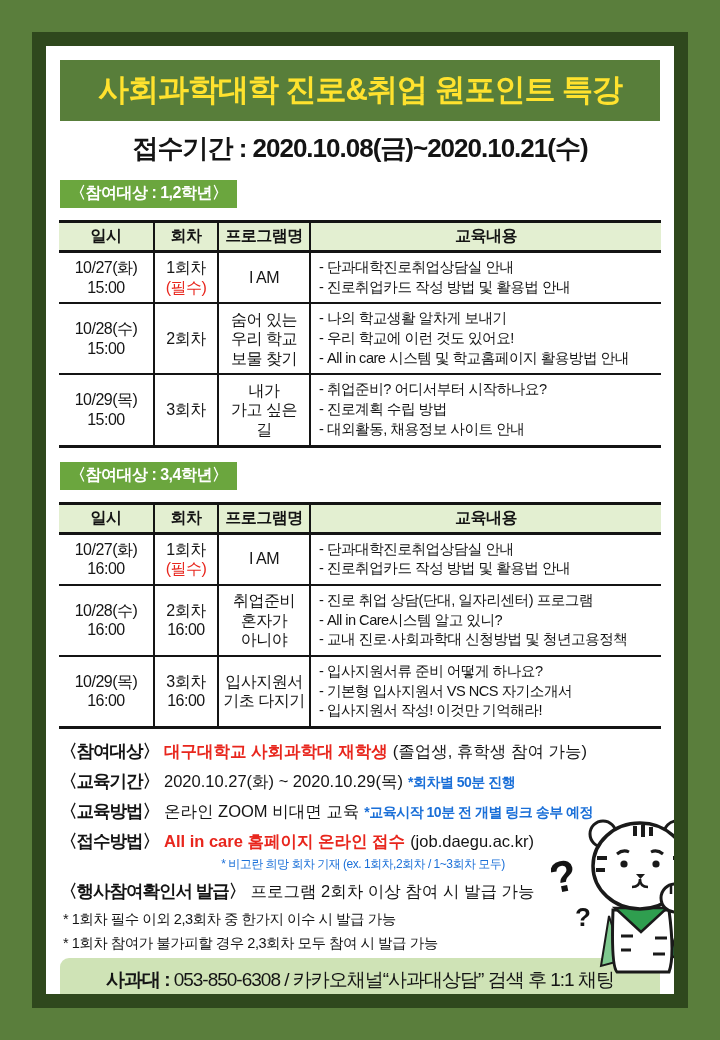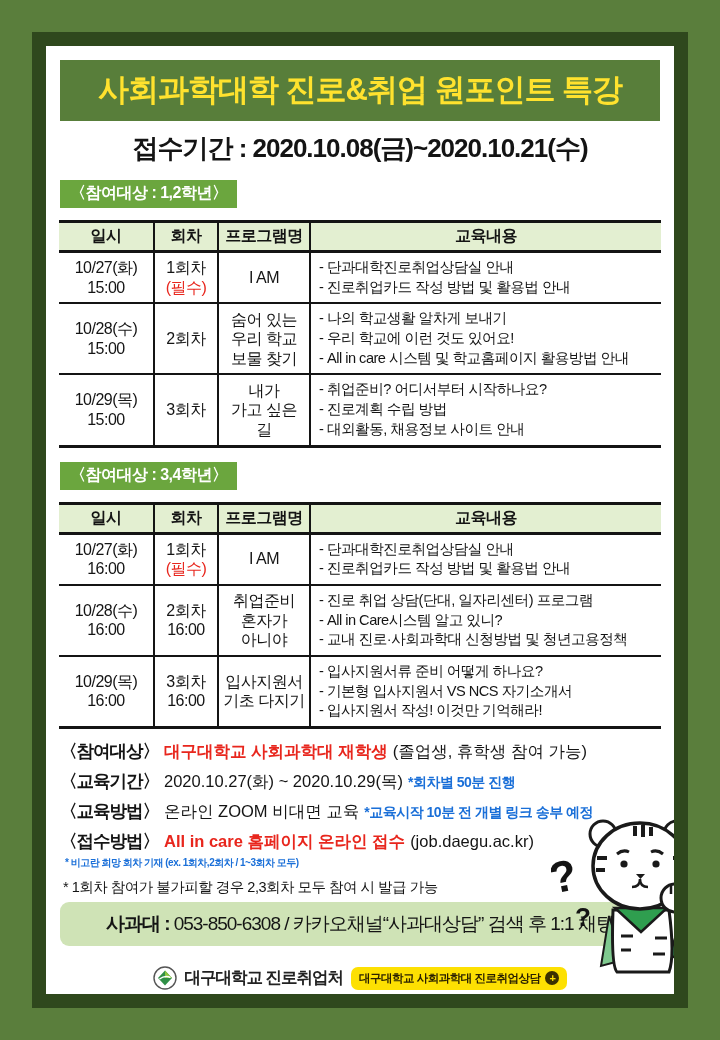--- a/index.html
+++ b/index.html
@@ -21,21 +21,21 @@
   .tbl th+th,.tbl td+td{border-left:2px solid #141414;}
   .pre{white-space:pre-line;}
   td.content{text-align:left;font-size:14.6px;padding-left:8px;line-height:1.35;}
   .round-note{color:#e8261d;display:block;}
   .info{margin-top:12px;line-height:1.2;}
   .info-line{margin:0 0 9px 1px;font-size:16.5px;}
   .info-label{font-weight:bold;font-size:17.5px;letter-spacing:-1px;margin-right:5px;}
   .red{color:#e8261d;font-weight:bold;margin-right:5px;}
   .blue{color:#1a6fd8;font-size:14px;font-weight:bold;letter-spacing:-0.5px;}
   .sub-line{font-size:14.5px;margin:0 0 6px 4px;letter-spacing:-0.5px;}
-  .sub-blue{color:#1a6fd8;font-size:10px;font-weight:bold;margin:-4px 0 10px 6px;letter-spacing:-0.5px;}
+  .sub-blue{color:#1a6fd8;font-size:12px;font-weight:normal;margin:-4px 0 10px 6px;letter-spacing:-0.5px;text-align:center;}
   .plain{margin-right:5px;}
   .phone-banner{background:#cfe3b6;border-radius:9px;text-align:center;font-size:19px;
         letter-spacing:-1px;padding:9px 0;margin:6px 1px 8px;}
   .phone-banner .b{font-weight:bold;margin-right:4px;}
   .footer{display:flex;align-items:center;justify-content:center;gap:8px;margin-top:20px;}
   .footer-org{font-weight:bold;font-size:16.5px;letter-spacing:-1px;color:#222;}
   .kakao-badge{background:#fde002;border-radius:7px;display:flex;align-items:center;gap:5px;
         font-size:11.5px;font-weight:bold;color:#2a2000;padding:4px 8px;letter-spacing:-0.5px;}
   .plus-circle{width:14px;height:14px;border-radius:50%;background:#3a3000;color:#fde002;
         display:inline-flex;align-items:center;justify-content:center;font-size:11px;font-weight:bold;line-height:1;}
@@ -161,20 +161,24 @@
       <div class="info-line">
         <span class="info-label">〈교육기간〉</span><span class="plain">2020.10.27(화) ~ 2020.10.29(목)</span><span class="blue">*회차별 50분 진행</span>
       </div>
       <div class="info-line">
         <span class="info-label">〈교육방법〉</span><span class="plain">온라인 ZOOM 비대면 교육</span><span class="blue">*교육시작 10분 전 개별 링크 송부 예정</span>
       </div>
       <div class="info-line">
         <span class="info-label">〈접수방법〉</span><span class="red">All in care 홈페이지 온라인 접수</span><span class="plain">(job.daegu.ac.kr)</span>
       </div>
       <div class="sub-blue">* 비고란 희망 회차 기재 (ex. 1회차,2회차 / 1~3회차 모두)</div>
+      <div class="info-line">
+        <span class="info-label">〈행사참여확인서 발급〉</span><span class="plain">프로그램 2회차 이상 참여 시 발급 가능</span>
+      </div>
+      <div class="sub-line">* 1회차 필수 이외 2,3회차 중 한가지 이수 시 발급 가능</div>
       <div class="sub-line">* 1회차 참여가 불가피할 경우 2,3회차 모두 참여 시 발급 가능</div>
     </div>
 
     
     <div class="tiger-wrap">
       <svg viewBox="0 0 178 168" width="178" height="168">
 
         <text x="2" y="88" font-size="44" font-weight="bold" fill="#141414" transform="rotate(-12 2 88)">?</text>
         <text x="24" y="120" font-size="26" font-weight="bold" fill="#141414">?</text>
         <text x="158" y="118" font-size="32" font-weight="bold" fill="#141414" transform="rotate(10 158 118)">?</text>

